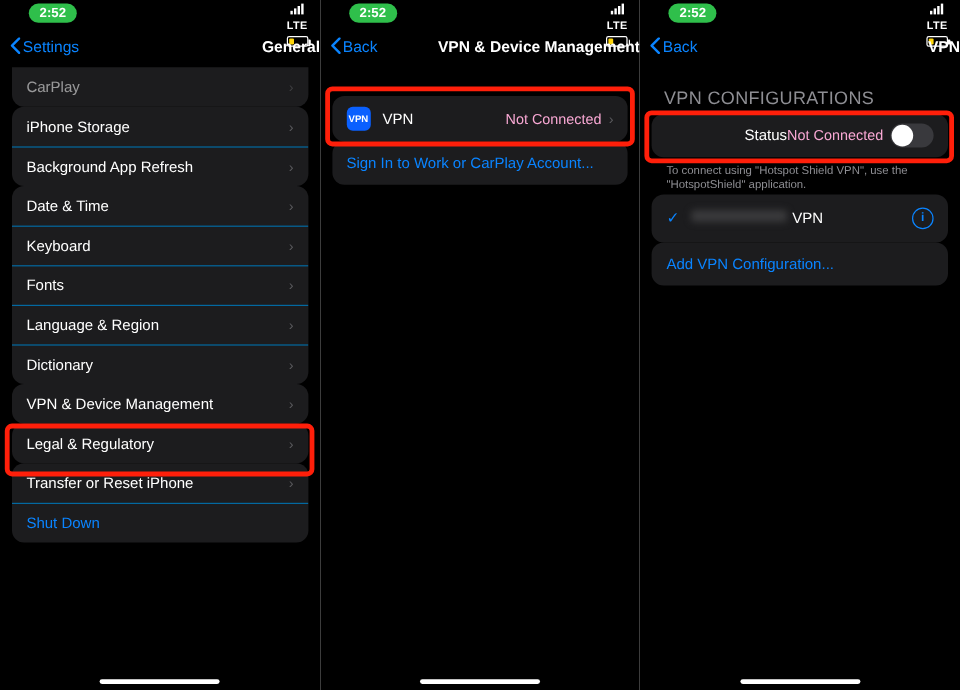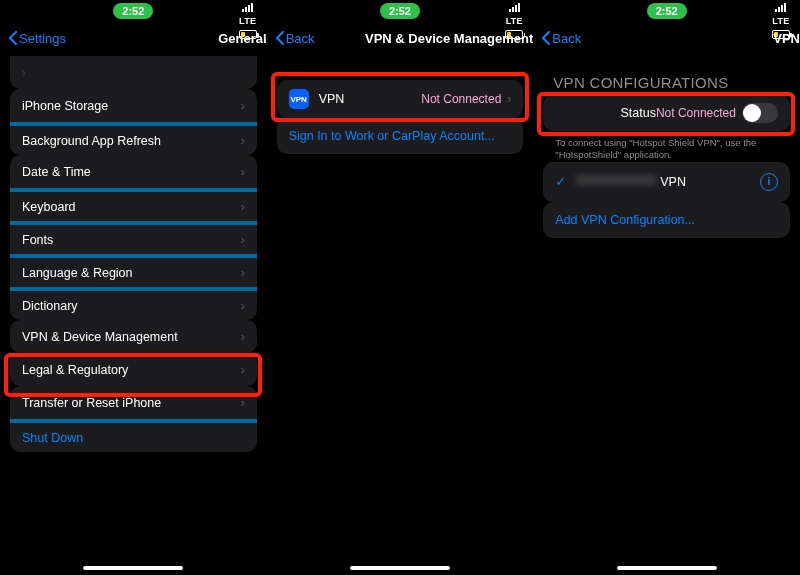--- a/index.html
+++ b/index.html
@@ -19,21 +19,20 @@
     flex:0 0 266.66px;
     overflow:hidden;
   }
   
   .status-bar {
     height:22px;
     display:flex; align-items:center;
     padding:0 24px;
     font-size:11px; font-weight:600;
     position:relative;
-    justify-content:center;
   }
   .time-pill {
     background:#2fbf4b;
     color:#fff;
     border-radius:10px;
     padding:2px 9px;
     font-size:11px;
   }
   .status-right {
     position:absolute; right:10px; top:3px;
@@ -64,21 +63,21 @@
   .content { padding:0 0 0 0; }
   .group { border-radius:10px; overflow:hidden; background:#1c1c1e; margin-left:10px; margin-right:10px; }
   .row {
     min-height:33px;
     display:flex; align-items:center;
     padding:0 12px;
     font-size:12.5px;
     color:#fff;
     position:relative;
   }
-  .row + .row { border-top:4px solid #0369a1; }
+  .row + .row { border-top:1px solid #0369a1; }
   .row .label { flex:1; }
   .row .value { color:#f9a8d4; font-size:12px; margin-right:6px; }
   .row .chev { color:#5a5a5e; font-size:12px; }
   .row.link { color:#0a84ff; }
   .highlight-box {
     border:4px solid #ff1f0a;
     border-radius:6px;
     position:absolute;
     pointer-events:none;
     z-index:10;
@@ -165,20 +164,21 @@
           <path d="M8 1 2 7l6 6" stroke="#0a84ff" stroke-width="2" fill="none" stroke-linecap="round" stroke-linejoin="round"></path>
         </svg>
       <span>Settings</span>
     </div>
     <span>General</span>
   </div>
 
   <div class="content">
     <div class="group cutoff-group" style="margin-top:2px; border-top-left-radius:0; border-top-right-radius:0;">
       <div class="row" style="opacity:.55;">
+        <span class="label">CarPlay</span>
         <span class="chev">›</span>
       </div>
     </div>
 
     <div class="group">
       <div class="row">
         <span class="label">iPhone Storage</span>
         <span class="chev">›</span>
       </div>
       <div class="row">

